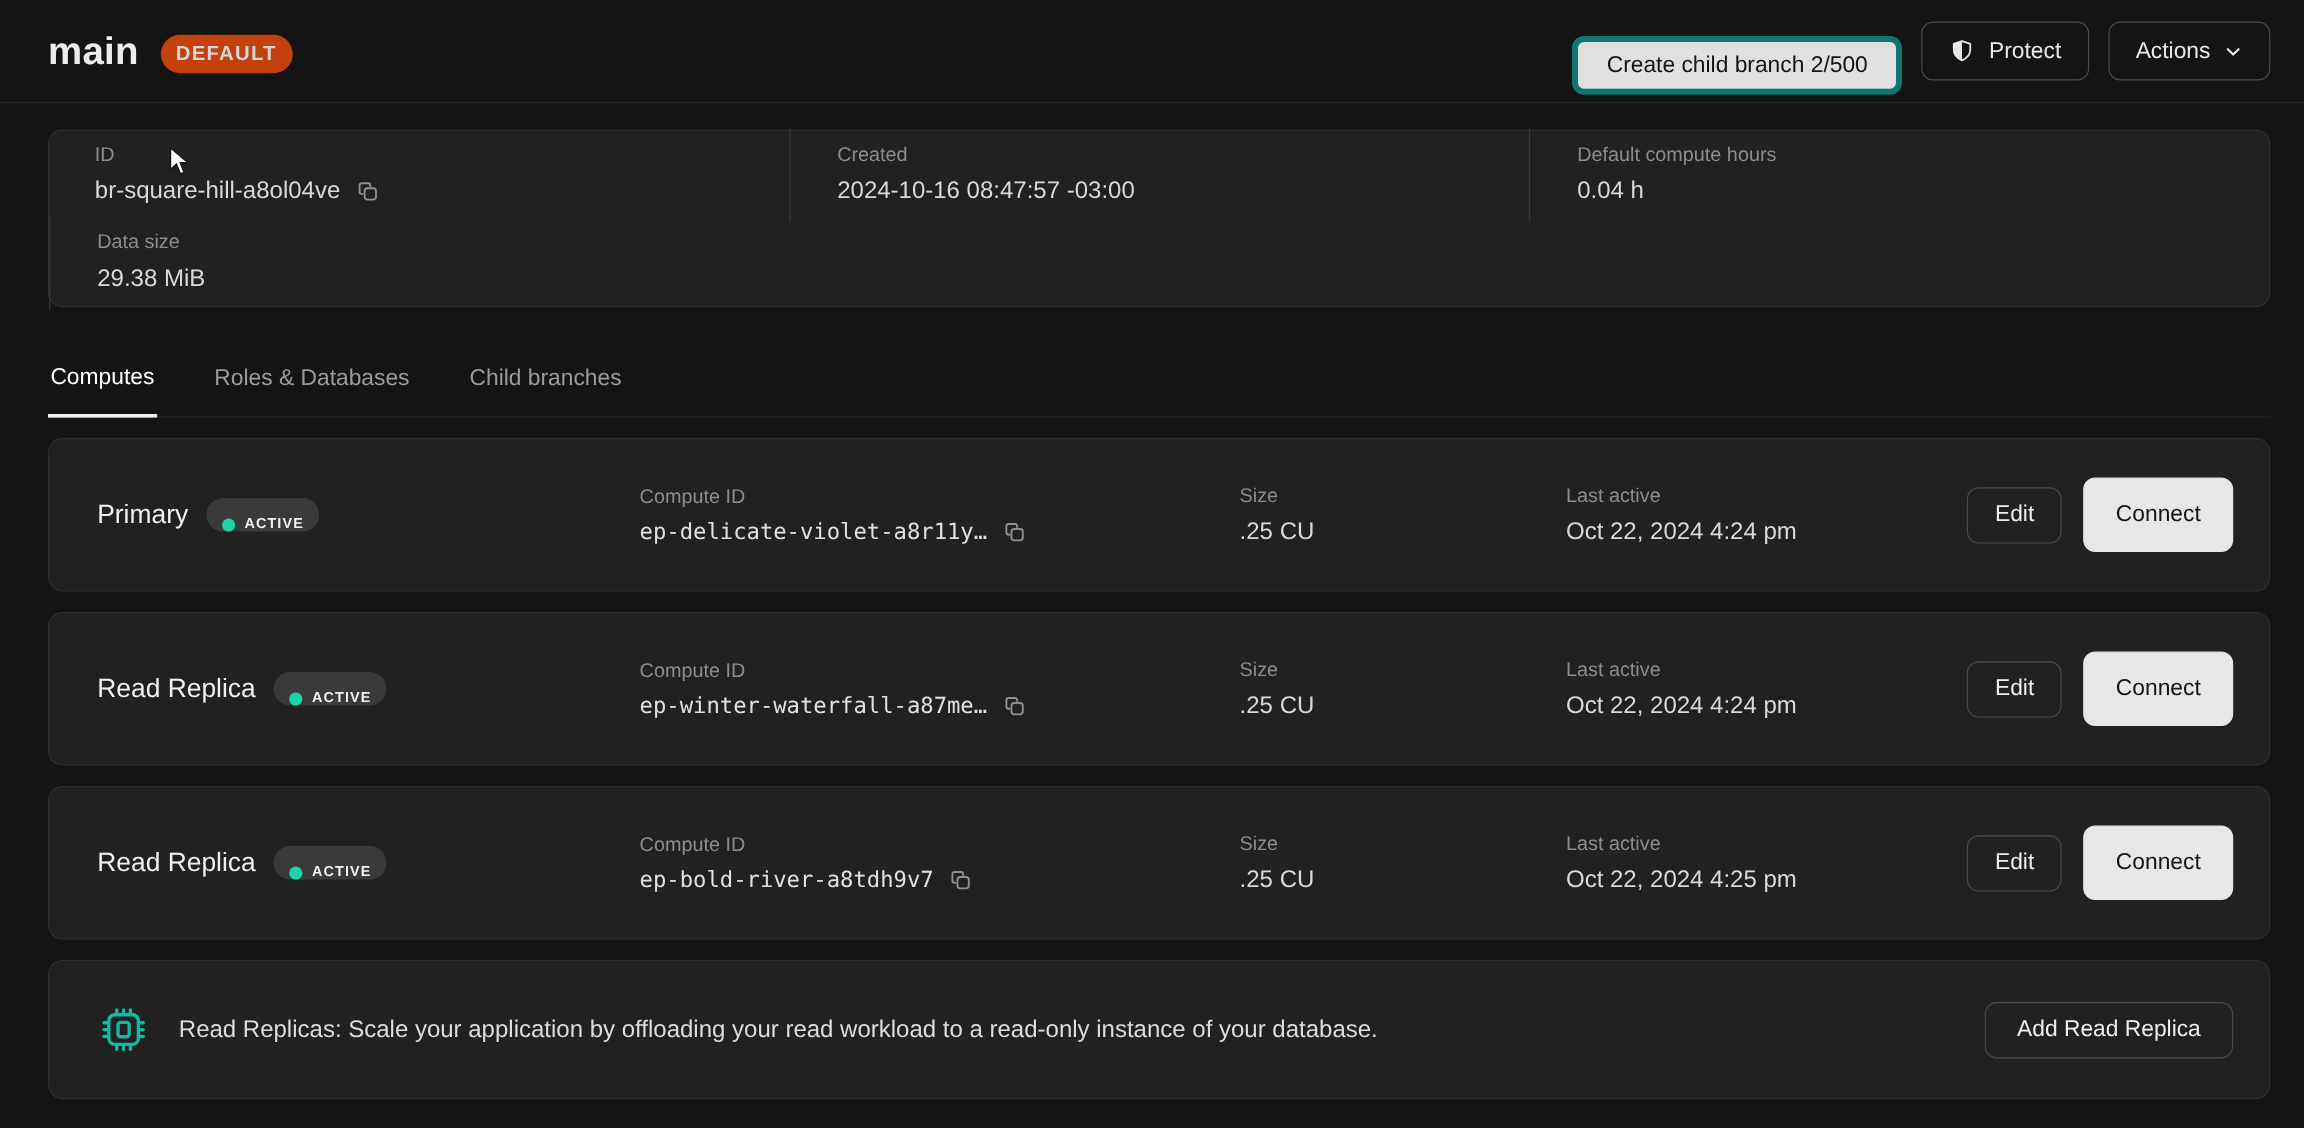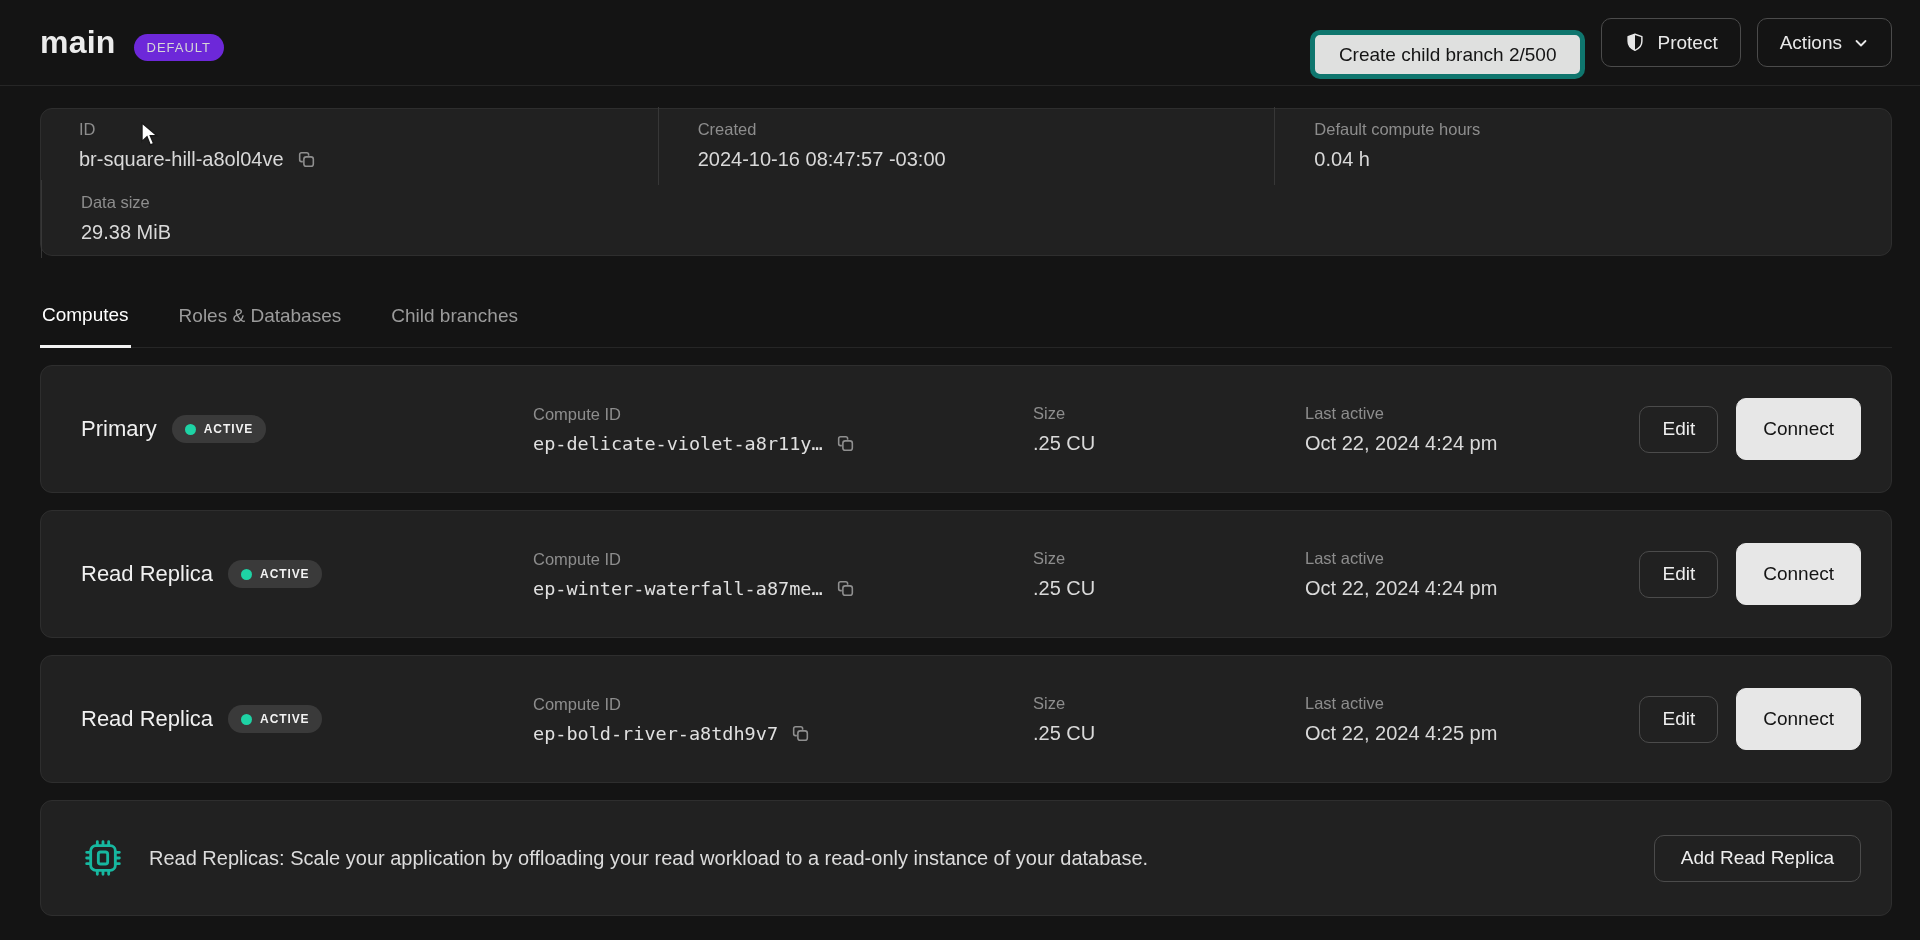--- a/index.html
+++ b/index.html
@@ -13,22 +13,22 @@
   
   .header {
     height:86px;
     display:flex; align-items:center; justify-content:space-between;
     padding:0 28px 0 40px;
     border-bottom:1px solid #262626;
   }
   .header-left { display:flex; align-items:flex-end; gap:18px; }
   .page-title { font-size:32px; font-weight:700; color:#ececec; letter-spacing:0.2px; }
   .default-badge {
-    background:#6d28d9; color:#d6d6d6;
-    font-size:13px; font-weight:400; letter-spacing:1px;
+    background:#c2410c; color:#d6d6d6;
+    font-size:17px; font-weight:700; letter-spacing:1px;
     padding:6px 13px; border-radius:999px;
   }
   .header-right { display:flex; align-items:center; gap:16px; }
   .btn {
     height:49px; border-radius:10px; font-size:19px;
     display:inline-flex; align-items:center; justify-content:center; gap:11px;
     cursor:pointer; white-space:nowrap;
     font-family:inherit;
   }
   .btn-light {
@@ -75,21 +75,21 @@
   .compute-card {
     height:128px; margin-top:17px;
     display:flex; align-items:center;
     padding:0 30px 0 40px;
   }
   .compute-card:first-of-type { margin-top:31px; }
   .name-group { display:flex; align-items:center; gap:15px; width:412px; flex:none; }
   .compute-name { font-size:22px; font-weight:500; color:#f0f0f0; }
   .status-badge {
     background:#3a3a3a; border-radius:999px; height:28px;
-    display:inline-flex; align-items:center; gap:8px; padding:0 13px;
+    display:inline-flex; align-items:flex-end; gap:8px; padding:0 13px;
   }
   .status-dot { width:11px; height:11px; border-radius:50%; background:#1ed3a5; }
   .status-text { font-size:12px; font-weight:700; letter-spacing:0.9px; color:#f2f2f2; }
   .row-field { flex:none; }
   .row-field.compute-id { width:500px;margin-left:40px; }
   .row-field.size { width:272px; }
   .row-field.last-active { flex:1; }
   .mono-value {
     font-family:"DejaVu Sans Mono","Liberation Mono",monospace;
     font-size:18.5px; color:#e0e0e0;

